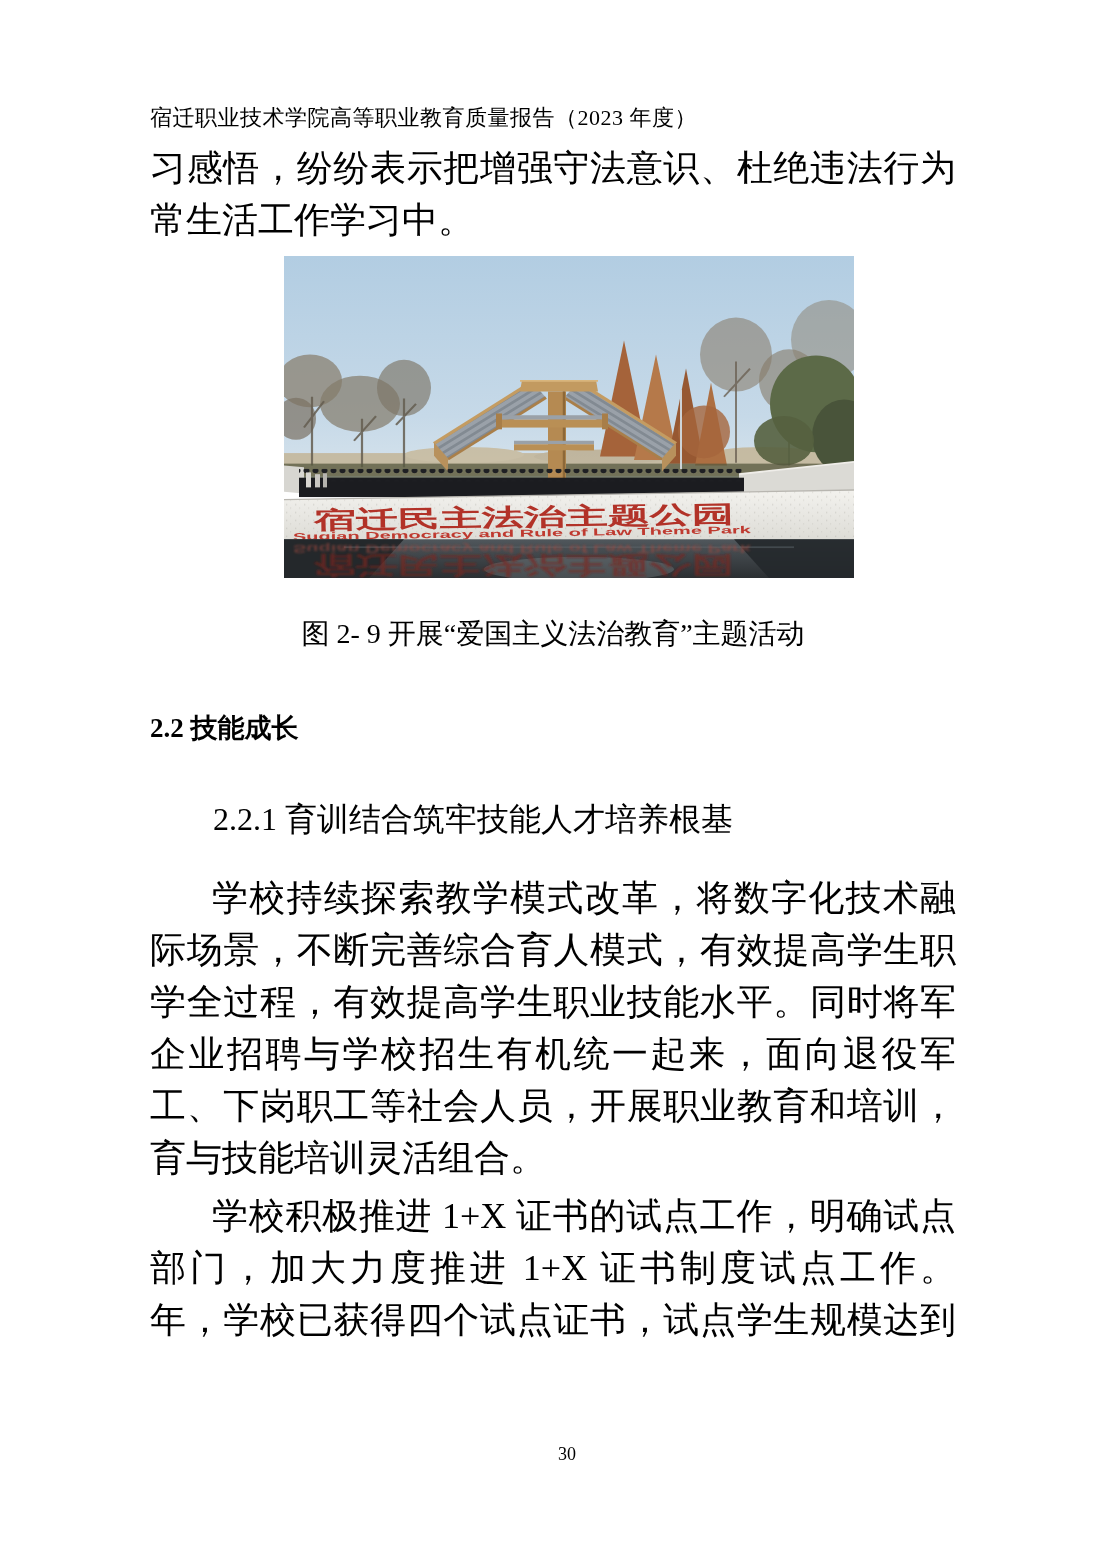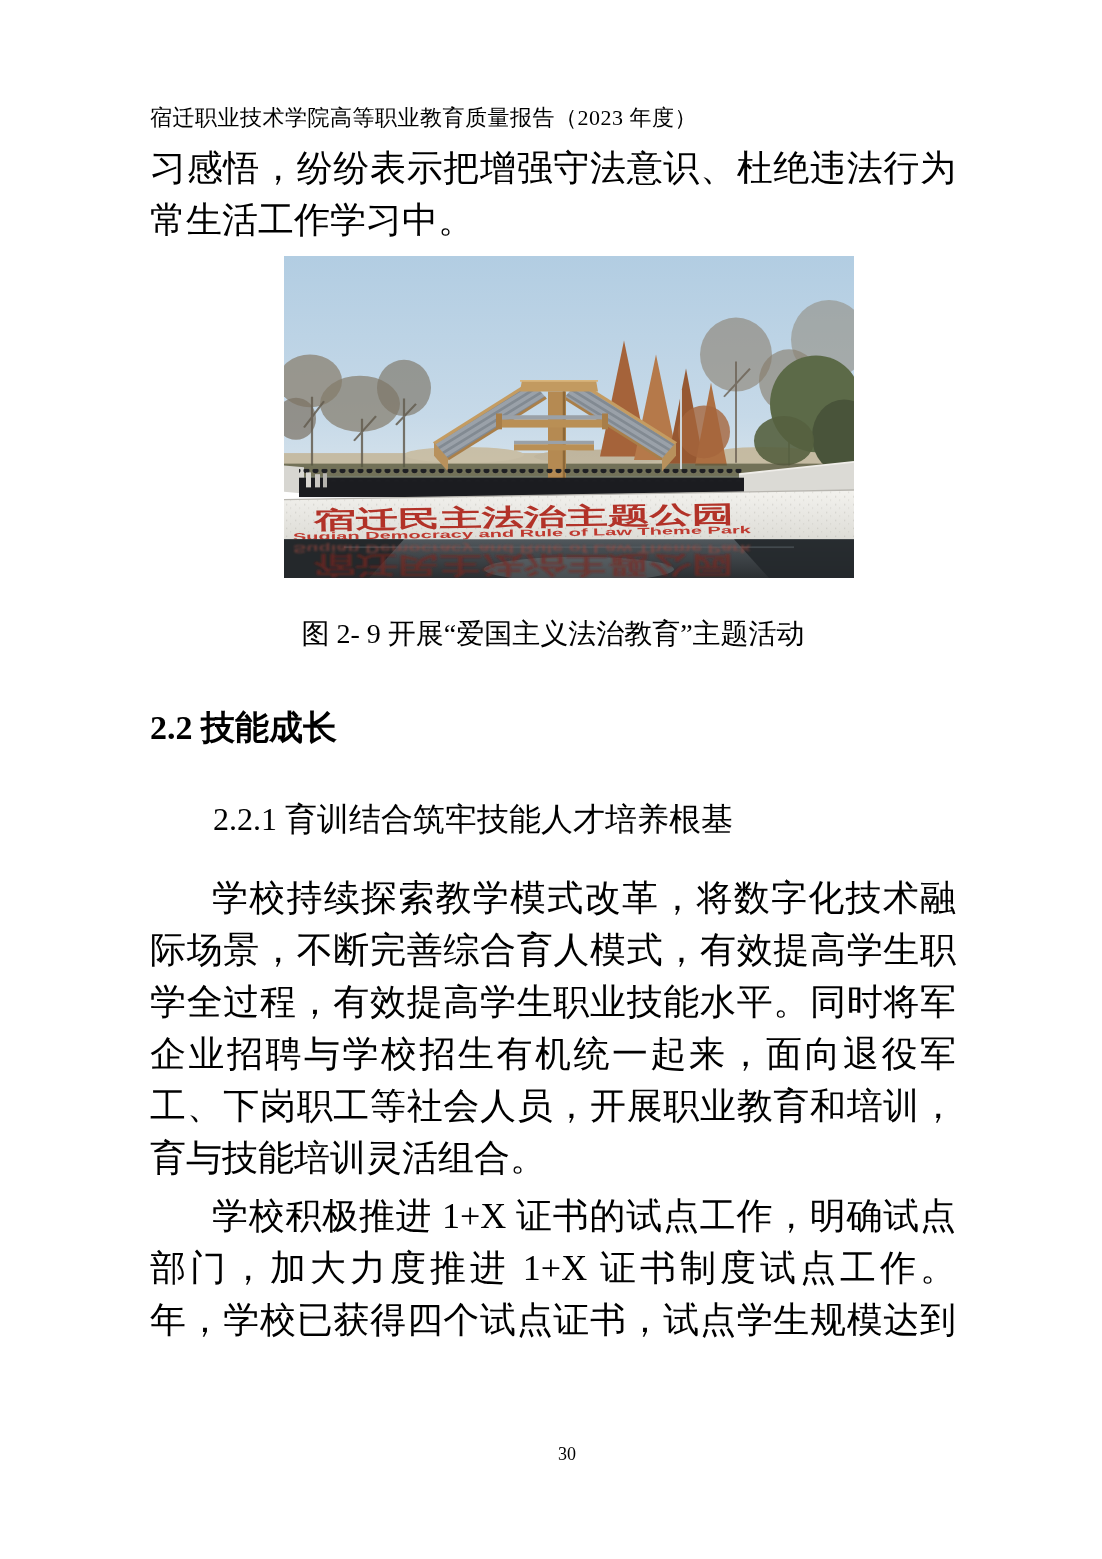--- a/index.html
+++ b/index.html
@@ -20,21 +20,21 @@
   .ln-last { text-align-last:left; }
   .ln-first { text-indent:62px; }
   .photo-frame { position:absolute; left:284px; top:256px; width:570px; height:322px;border-radius:11px; }
   .photo-frame svg { display:block; width:100%; height:100%; }
   .fig-caption {
     position:absolute; top:612px; left:150px; width:806px;
     text-align:center; font-size:28px; line-height:44px;
   }
   .sec-heading {
     position:absolute; top:706px; left:150px;
-    font-size:34px; font-weight:bold; line-height:44px;
+    font-size:27px; font-weight:bold; line-height:44px;
   }
   .sub-heading {
     position:absolute; top:797px; left:213px;
     font-size:32px; line-height:44px;
   }
   .page-number {
     position:absolute; top:1444px; left:16px; width:100%;
     text-align:center; font-size:18px;
   }
 </style>

